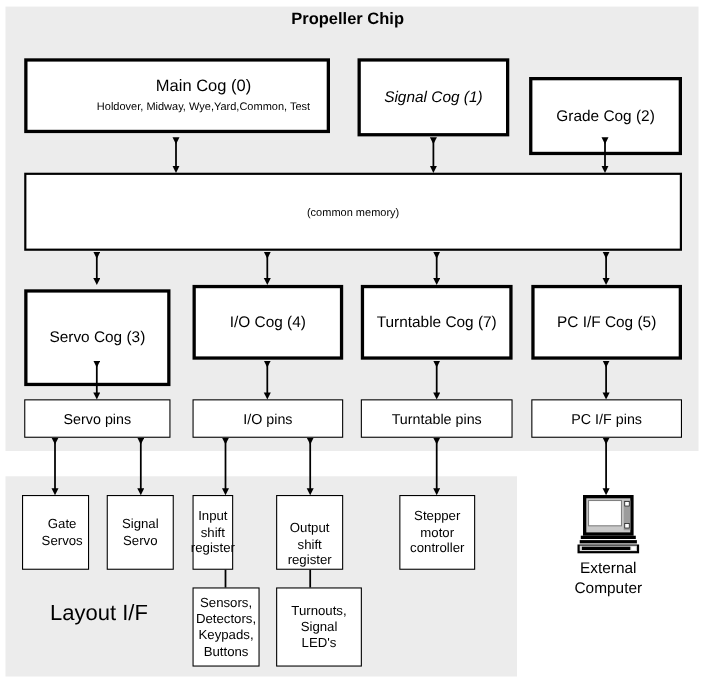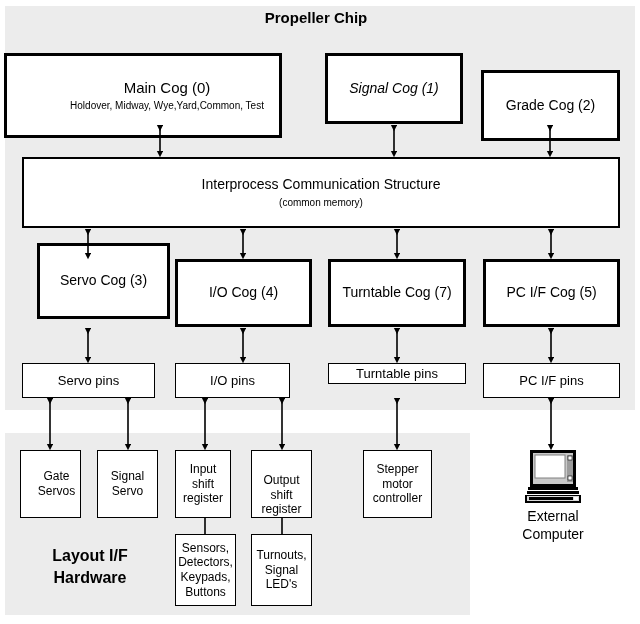--- a/index.html
+++ b/index.html
@@ -59,22 +59,22 @@
   }
   .lbl-ipc {
     font-size: 14px;
   }
   .lbl-ipcsub {
     font-size: 10px;
     margin-top: 4px;
   }
   .section-title {
     position: absolute;
-    font-size: 16px;
-    font-weight: bold;
+    font-size: 20px;
+    font-weight: normal;
     text-align: center;
     line-height: 1.35;
   }
   .computer-label {
     position: absolute;
     font-size: 14px;
     text-align: center;
     line-height: 1.25;
   }
   svg.arrows {
@@ -89,78 +89,76 @@
 <body>
 
 <div id="canvas">
 
   <div class="panel" style="left:5px; top:6px; width:630px; height:404px;"></div>
 
   <div class="panel" style="left:5px; top:433px; width:465px; height:182px;"></div>
 
   <div class="title" style="left:0px; top:9px; width:632px; font-size:15px;">Propeller Chip</div>
 
-  <div class="box thick" style="left:4px; top:53px; width:278px; height:85px;padding-left:48px;">
+  <div class="box thick" style="left:22px; top:53px; width:278px; height:68px;padding-left:48px;">
     <div class="lbl-main">Main Cog  (0)</div>
     <div class="lbl-sub">Holdover,  Midway, Wye,Yard,Common,  Test</div>
   </div>
 
   <div class="box thick" style="left:325px; top:53px; width:138px; height:71px;font-style:italic;">
     <div class="lbl-cog">Signal Cog  (1)</div>
   </div>
 
   <div class="box thick" style="left:481px; top:70px; width:139px; height:71px;">
     <div class="lbl-cog">Grade Cog  (2)</div>
   </div>
 
   <div class="box med" style="left:22px; top:157px; width:598px; height:71px;">
-    <div class="lbl-ipc">Interprocess Communication Structure</div>
     <div class="lbl-ipcsub">(common memory)</div>
   </div>
 
-  <div class="box thick" style="left:22px; top:243px; width:133px; height:76px;margin-left:15px;">
+  <div class="box thick" style="left:22px; top:263px; width:133px; height:88px;">
     <div class="lbl-cog">Servo Cog (3)</div>
   </div>
   <div class="box thick" style="left:175px; top:259px; width:137px; height:68px;">
     <div class="lbl-cog">I/O Cog (4)</div>
   </div>
   <div class="box thick" style="left:328px; top:259px; width:138px; height:68px;">
     <div class="lbl-cog">Turntable Cog (7)</div>
   </div>
   <div class="box thick" style="left:483px; top:259px; width:137px; height:68px;">
     <div class="lbl-cog">PC I/F Cog (5)</div>
   </div>
 
   <div class="box" style="left:22px; top:363px; width:133px; height:35px;">
     <div class="lbl-pins">Servo pins</div>
   </div>
-  <div class="box" style="left:175px; top:363px; width:115px; height:35px;">
+  <div class="box" style="left:175px; top:363px; width:137px; height:35px;">
     <div class="lbl-pins">I/O pins</div>
   </div>
-  <div class="box" style="left:328px; top:363px; width:138px; height:21px;">
+  <div class="box" style="left:328px; top:363px; width:138px; height:35px;">
     <div class="lbl-pins">Turntable pins</div>
   </div>
   <div class="box" style="left:483px; top:363px; width:137px; height:35px;">
     <div class="lbl-pins">PC I/F pins</div>
   </div>
 
   <div class="section-title" style="left:20px; top:545px; width:140px;">
     <div>Layout I/F</div>
-    <div>Hardware</div>
   </div>
 
   <div class="box" style="left:20px; top:450px; width:61px; height:68px;padding-left:12px;">
     <div class="lbl-small" style="white-space:pre-line;">Gate
 Servos</div>
   </div>
   <div class="box" style="left:97px; top:450px; width:61px; height:68px;">
     <div class="lbl-small" style="white-space:pre-line;">Signal
 Servo</div>
   </div>
-  <div class="box" style="left:175px; top:450px; width:56px; height:68px;">
+  <div class="box" style="left:175px; top:450px; width:37px; height:68px;">
     <div class="lbl-small" style="white-space:pre-line;">Input
 shift
 register</div>
   </div>
   <div class="box" style="left:251px; top:450px; width:61px; height:68px;justify-content:flex-end;">
     <div class="lbl-small" style="white-space:pre-line;">Output
 shift
 register</div>
   </div>
   <div class="box" style="left:363px; top:450px; width:69px; height:68px;">
@@ -168,21 +166,21 @@
 motor
 controller</div>
   </div>
 
   <div class="box" style="left:175px; top:534px; width:61px; height:72px;">
     <div class="lbl-small" style="white-space:pre-line;">Sensors,
 Detectors,
 Keypads,
 Buttons</div>
   </div>
-  <div class="box" style="left:251px; top:534px; width:61px; height:72px;">
+  <div class="box" style="left:251px; top:534px; width:78px; height:72px;">
     <div class="lbl-small" style="white-space:pre-line;">Turnouts,
 Signal
 LED's</div>
   </div>
 
   <div class="pc-icon" style="left:522px; top:450px; width:62px; height:55px;">
     <svg width="62" height="55" viewBox="0 0 62 55" xmlns="http://www.w3.org/2000/svg">
 
       <rect x="8" y="0" width="46" height="37" fill="#000000"></rect>
       <rect x="11" y="3" width="40" height="31" fill="#c9c9c9"></rect>

